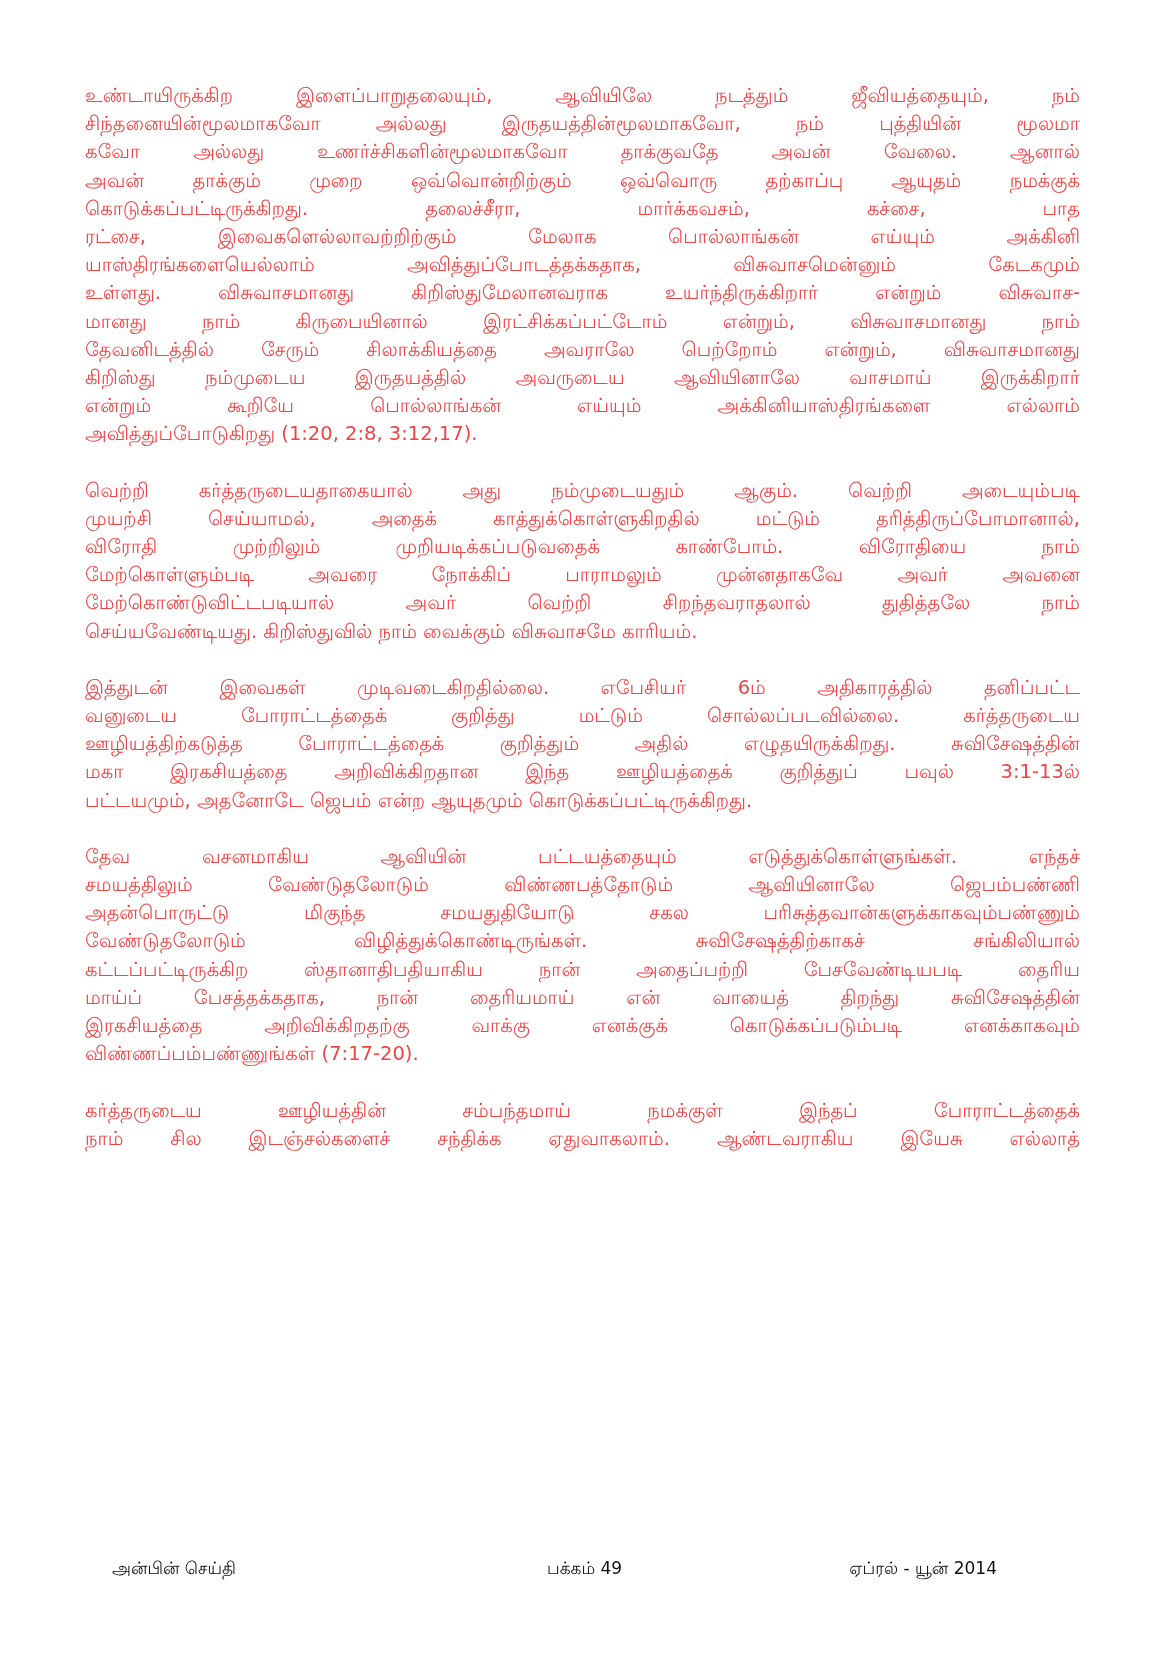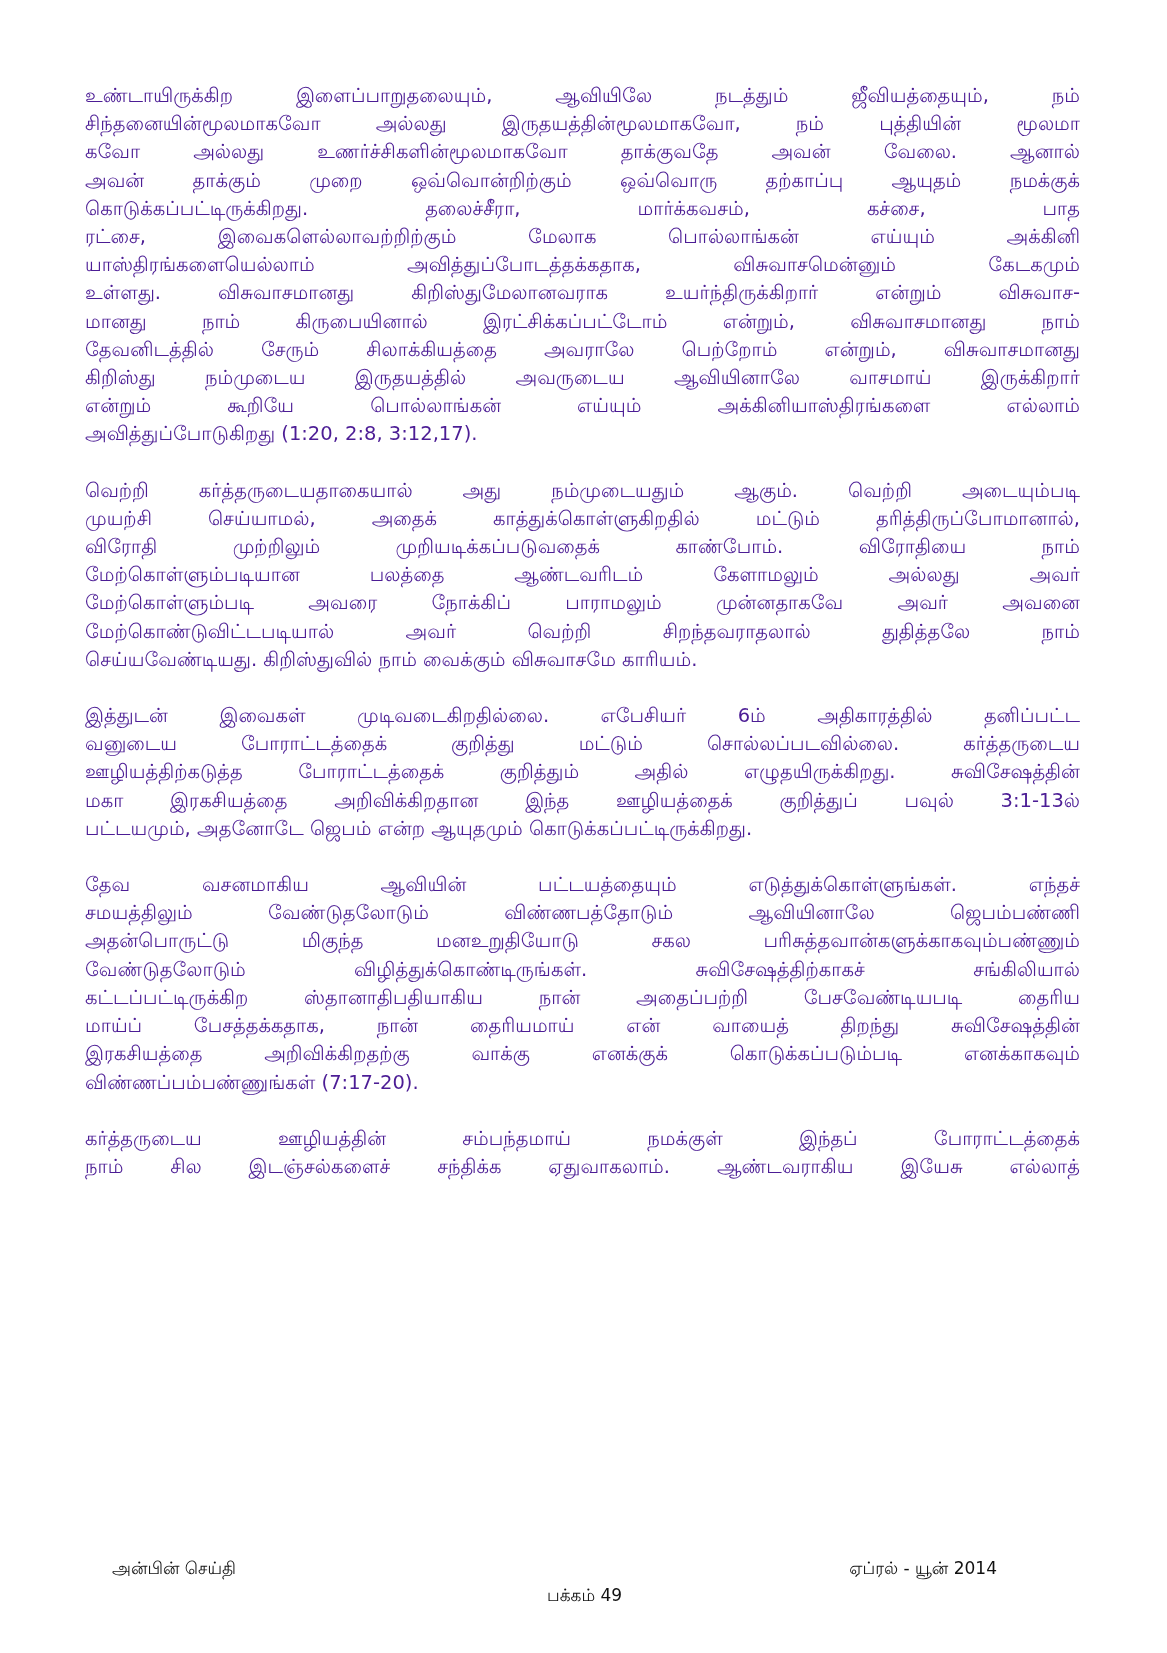--- a/index.html
+++ b/index.html
@@ -5,38 +5,38 @@
   html, body { margin: 0; padding: 0; background: #ffffff; }
   body { width: 1167px; height: 1653px; position: relative; overflow: hidden; }
   .page {
     position: absolute;
     left: 85px;
     top: 82px;
     width: 995px;
     font-family: "DejaVu Sans", sans-serif;
     font-size: 19.5px;
     line-height: 28.2px;
-    color: #4c1d95;
+    color: #ef4444;
     text-align: justify;
   }
   .para { margin: 0 0 28px 0; }
   .line { display: block; text-align: justify; text-align-last: justify; white-space: nowrap; overflow: hidden; }
   .line.last { text-align-last: left; }
   .footer {
     position: absolute;
     left: 112px;
     top: 1558px;
     width: 870px;
     font-family: "DejaVu Sans", sans-serif;
     font-size: 17px;
     color: #111111;
   }
   .footer span { position: absolute; top: 0; white-space: nowrap; }
   .footer .left { left: 0; }
-  .footer .center { left: 435px; margin-top: 27px; }
+  .footer .center { left: 435px; }
   .footer .right { right: -15px; }
 </style>
 </head>
 <body>
 
 <div class="page" id="doc">
     <div class="para">
       <span class="line">உண்டாயிருக்கிற இளைப்பாறுதலையும், ஆவியிலே நடத்தும் ஜீவியத்தையும், நம்</span>
       <span class="line">சிந்தனையின்மூலமாகவோ அல்லது இருதயத்தின்மூலமாகவோ, நம் புத்தியின் மூலமா</span>
       <span class="line">கவோ அல்லது உணர்ச்சிகளின்மூலமாகவோ தாக்குவதே அவன் வேலை. ஆனால்</span>
@@ -48,36 +48,35 @@
       <span class="line">மானது நாம் கிருபையினால் இரட்சிக்கப்பட்டோம் என்றும், விசுவாசமானது நாம்</span>
       <span class="line">தேவனிடத்தில் சேரும் சிலாக்கியத்தை அவராலே பெற்றோம் என்றும், விசுவாசமானது</span>
       <span class="line">கிறிஸ்து நம்முடைய இருதயத்தில் அவருடைய ஆவியினாலே வாசமாய் இருக்கிறார்</span>
       <span class="line">என்றும் கூறியே பொல்லாங்கன் எய்யும் அக்கினியாஸ்திரங்களை எல்லாம்</span>
       <span class="line last">அவித்துப்போடுகிறது (1:20, 2:8, 3:12,17).</span>
     </div>
     <div class="para">
       <span class="line">வெற்றி கர்த்தருடையதாகையால் அது நம்முடையதும் ஆகும். வெற்றி அடையும்படி</span>
       <span class="line">முயற்சி செய்யாமல், அதைக் காத்துக்கொள்ளுகிறதில் மட்டும் தரித்திருப்போமானால்,</span>
       <span class="line">விரோதி முற்றிலும் முறியடிக்கப்படுவதைக் காண்போம். விரோதியை நாம்</span>
-      <span class="line">மேற்கொள்ளும்படியான பலத்தை ஆண்டவரிடம் கேளாமலும் அல்லது அவர்</span>
       <span class="line">மேற்கொள்ளும்படி அவரை நோக்கிப் பாராமலும் முன்னதாகவே அவர் அவனை</span>
       <span class="line">மேற்கொண்டுவிட்டபடியால் அவர் வெற்றி சிறந்தவராதலால் துதித்தலே நாம்</span>
       <span class="line last">செய்யவேண்டியது. கிறிஸ்துவில் நாம் வைக்கும் விசுவாசமே காரியம்.</span>
     </div>
     <div class="para">
       <span class="line">இத்துடன் இவைகள் முடிவடைகிறதில்லை. எபேசியர் 6ம் அதிகாரத்தில் தனிப்பட்ட</span>
       <span class="line">வனுடைய போராட்டத்தைக் குறித்து மட்டும் சொல்லப்படவில்லை. கர்த்தருடைய</span>
       <span class="line">ஊழியத்திற்கடுத்த போராட்டத்தைக் குறித்தும் அதில் எழுதயிருக்கிறது. சுவிசேஷத்தின்</span>
       <span class="line">மகா இரகசியத்தை அறிவிக்கிறதான இந்த ஊழியத்தைக் குறித்துப் பவுல் 3:1-13ல்</span>
       <span class="line last">பட்டயமும், அதனோடே ஜெபம் என்ற ஆயுதமும் கொடுக்கப்பட்டிருக்கிறது.</span>
     </div>
     <div class="para">
       <span class="line">தேவ வசனமாகிய ஆவியின் பட்டயத்தையும் எடுத்துக்கொள்ளுங்கள். எந்தச்</span>
       <span class="line">சமயத்திலும் வேண்டுதலோடும் விண்ணபத்தோடும் ஆவியினாலே ஜெபம்பண்ணி</span>
-      <span class="line">அதன்பொருட்டு மிகுந்த மனஉறுதியோடு சகல பரிசுத்தவான்களுக்காகவும்பண்ணும்</span>
+      <span class="line">அதன்பொருட்டு மிகுந்த சமயதுதியோடு சகல பரிசுத்தவான்களுக்காகவும்பண்ணும்</span>
       <span class="line">வேண்டுதலோடும் விழித்துக்கொண்டிருங்கள். சுவிசேஷத்திற்காகச் சங்கிலியால்</span>
       <span class="line">கட்டப்பட்டிருக்கிற ஸ்தானாதிபதியாகிய நான் அதைப்பற்றி பேசவேண்டியபடி தைரிய</span>
       <span class="line">மாய்ப் பேசத்தக்கதாக, நான் தைரியமாய் என் வாயைத் திறந்து சுவிசேஷத்தின்</span>
       <span class="line">இரகசியத்தை அறிவிக்கிறதற்கு வாக்கு எனக்குக் கொடுக்கப்படும்படி எனக்காகவும்</span>
       <span class="line last">விண்ணப்பம்பண்ணுங்கள் (7:17-20).</span>
     </div>
     <div class="para">
       <span class="line">கர்த்தருடைய ஊழியத்தின் சம்பந்தமாய் நமக்குள் இந்தப் போராட்டத்தைக்</span>
       <span class="line">நாம் சில இடஞ்சல்களைச் சந்திக்க ஏதுவாகலாம். ஆண்டவராகிய இயேசு எல்லாத்</span>
     </div>

